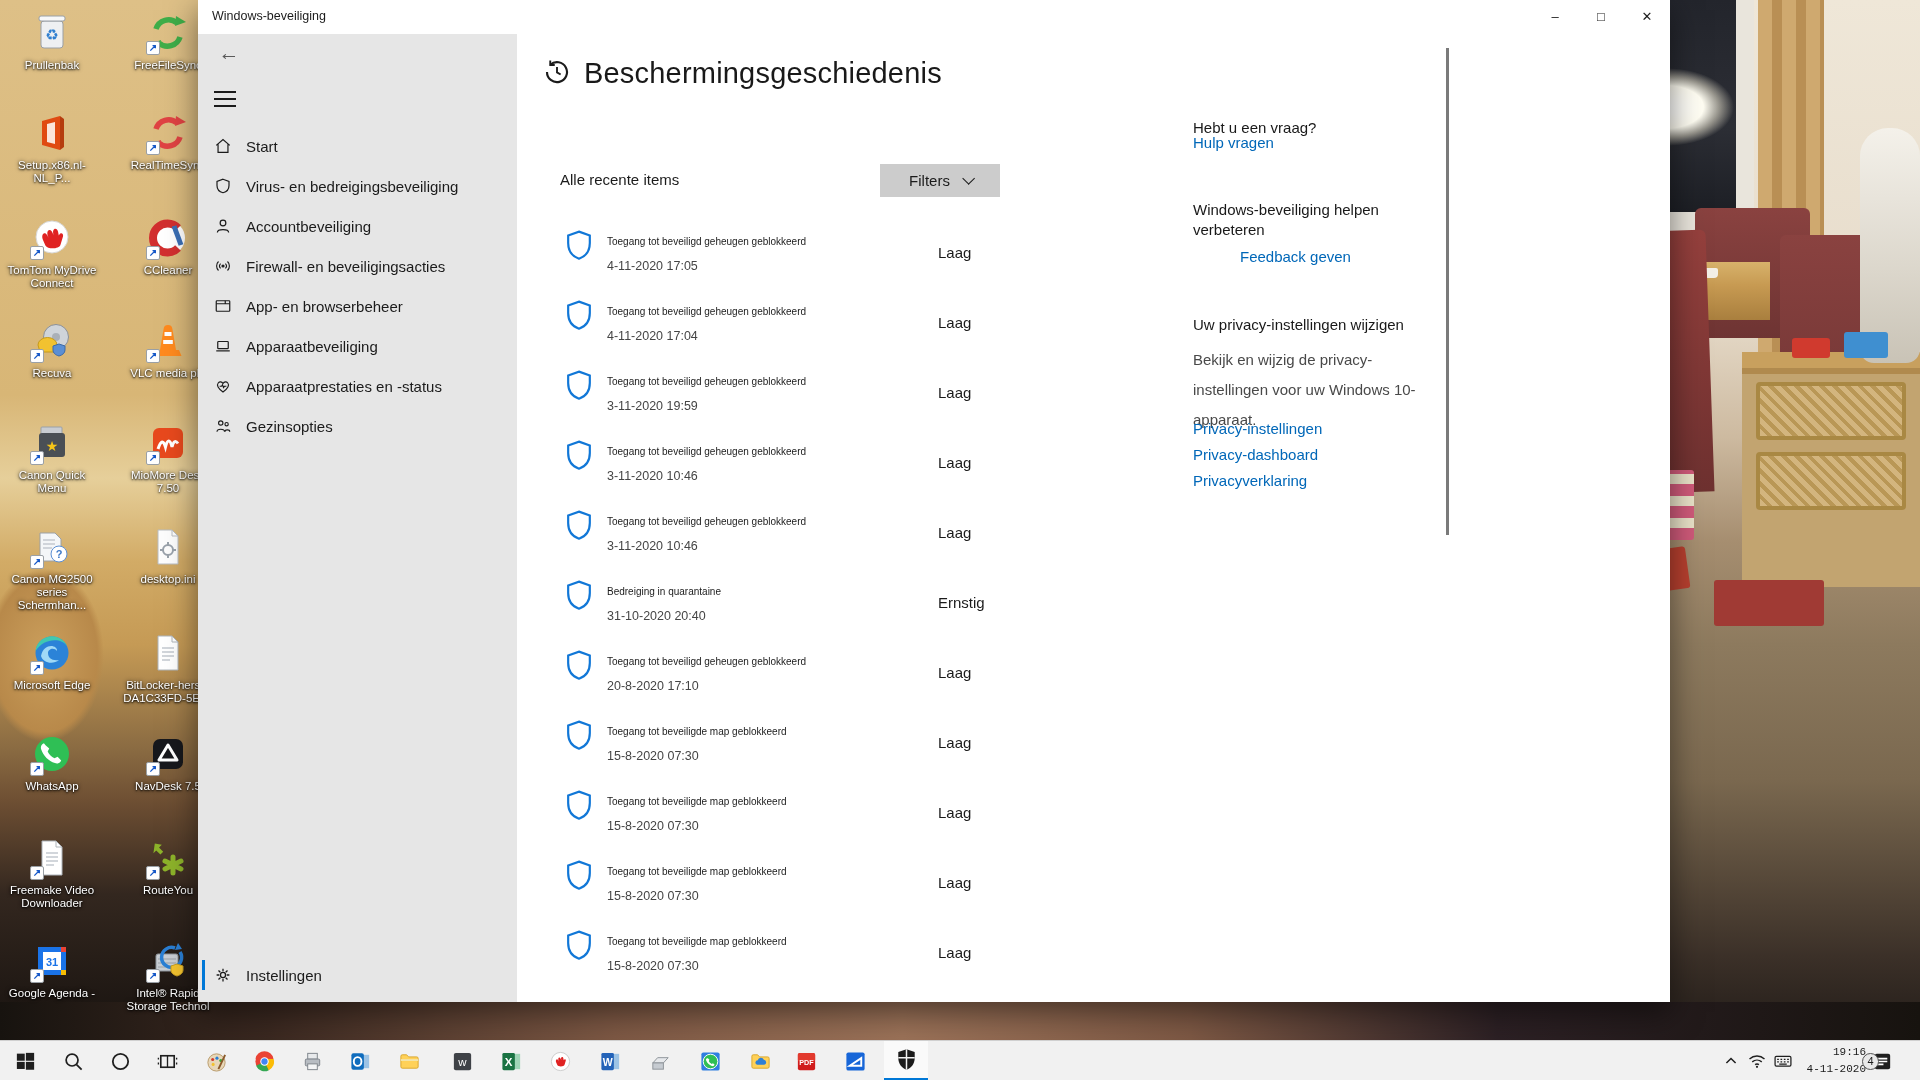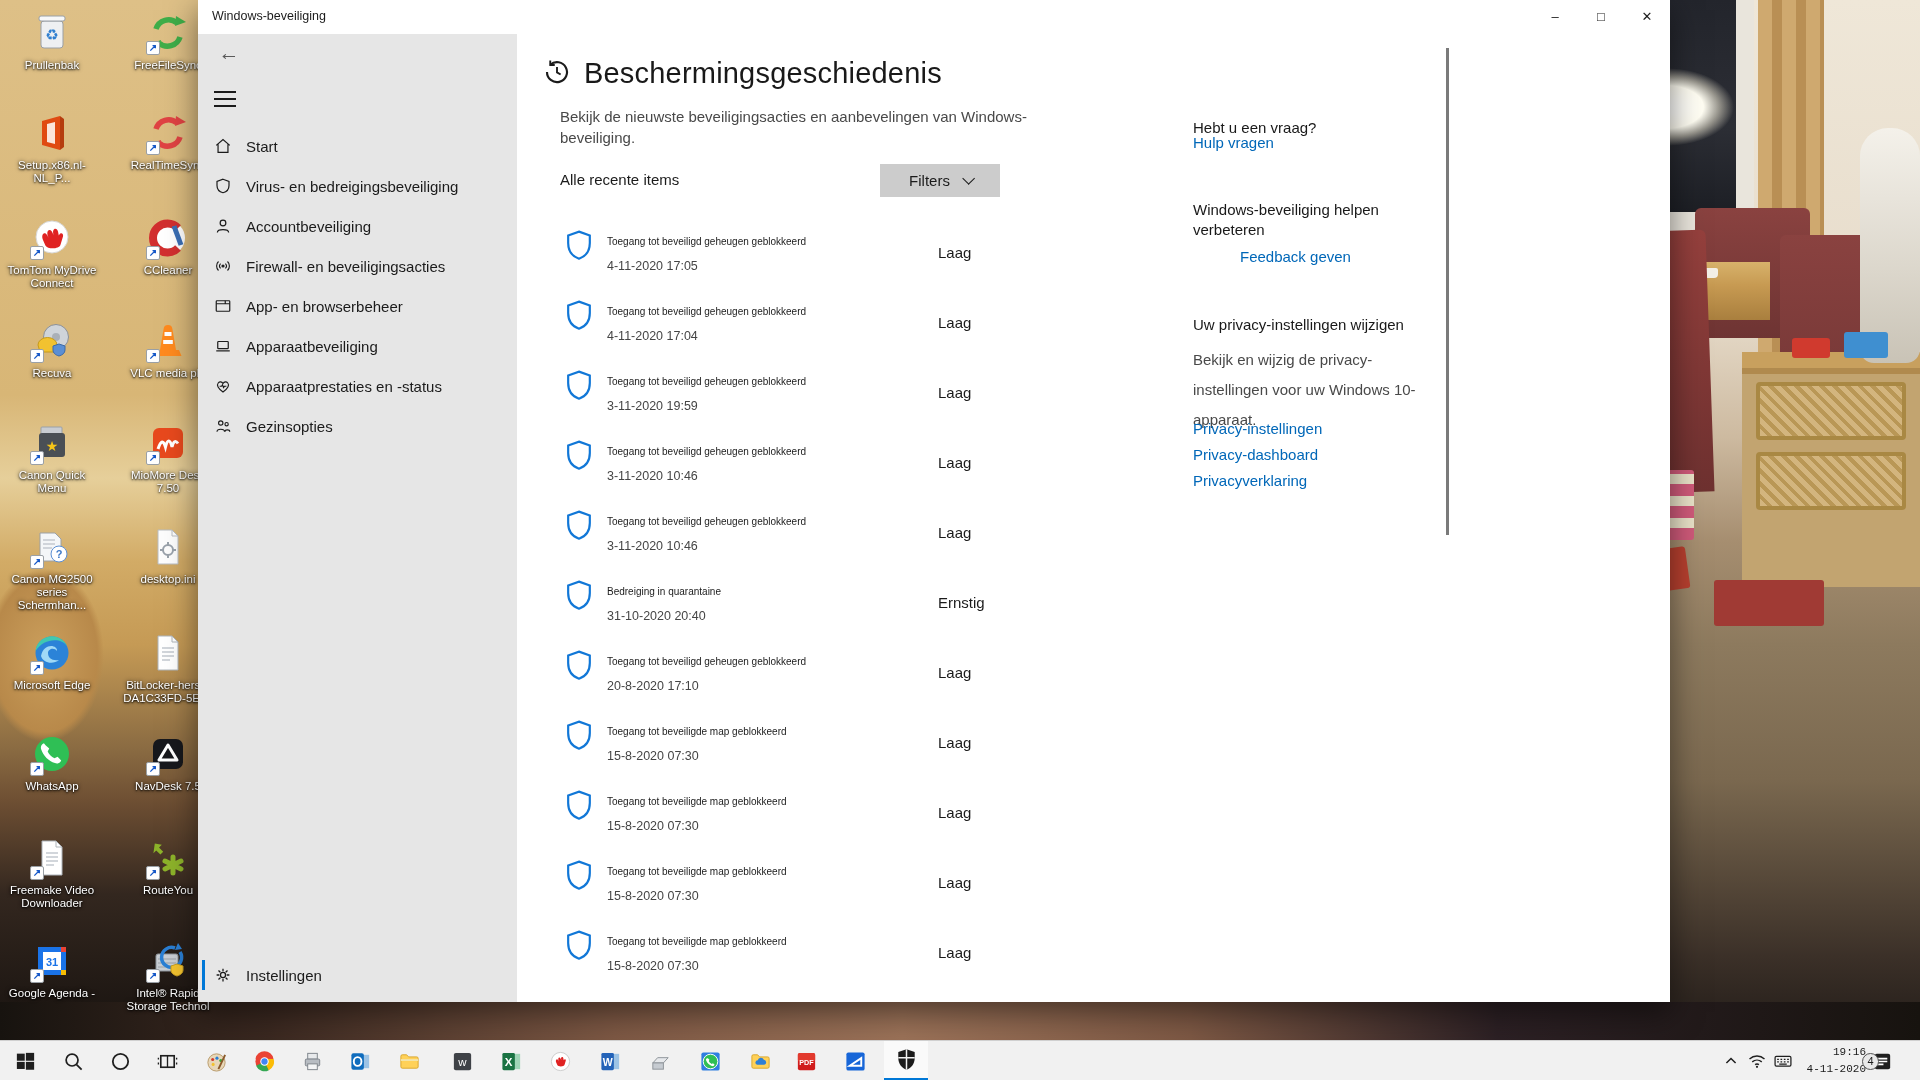--- a/index.html
+++ b/index.html
@@ -470,21 +470,20 @@
     <div class="pagehead">
       <span>
         <svg viewBox="0 0 24 24" fill="none" stroke="#1b1b1b" stroke-width="1.7">
           <path d="M6.6 6.2 A8 8 0 1 1 4 12"></path>
             <path d="M6.6 2.8v3.6h3.6" stroke-width="1.5"></path>
           <path d="M12 8v4.3l2.9 1.7" stroke-width="1.5"></path>
         </svg>
       </span>
       <span class="pt">Beschermingsgeschiedenis</span>
     </div>
-    <div class="subtitle">Bekijk de nieuwste beveiligingsacties en aanbevelingen van Windows-beveiliging.</div>
     <div class="listlabel">Alle recente items</div>
     <button class="filters-btn">
       <span>Filters</span>
       <span class="chev"></span>
     </button>
     <div id="history-list">
         <div class="hrow" style="top: 194px;">
           <span class="shld"><svg viewBox="0 0 24 28" fill="none" stroke="#1177d7" stroke-width="2">
               <path d="M12 1.5 22 5v7c0 7.5-4.2 12.5-10 14.5C6.2 24.5 2 19.5 2 12V5z"></path>
             </svg></span>

